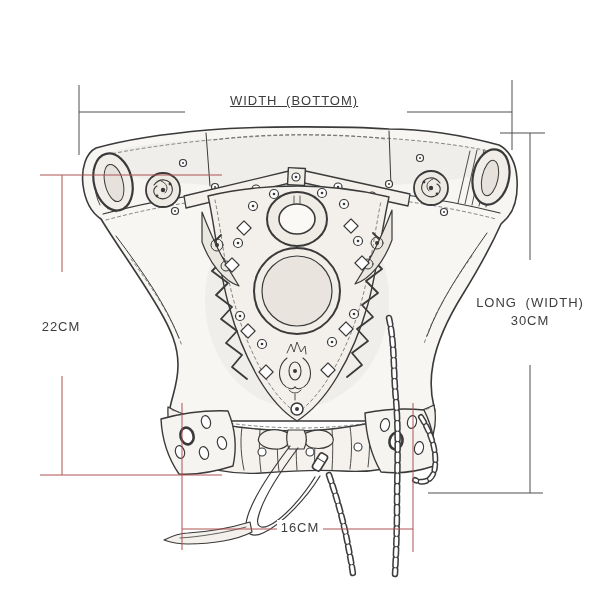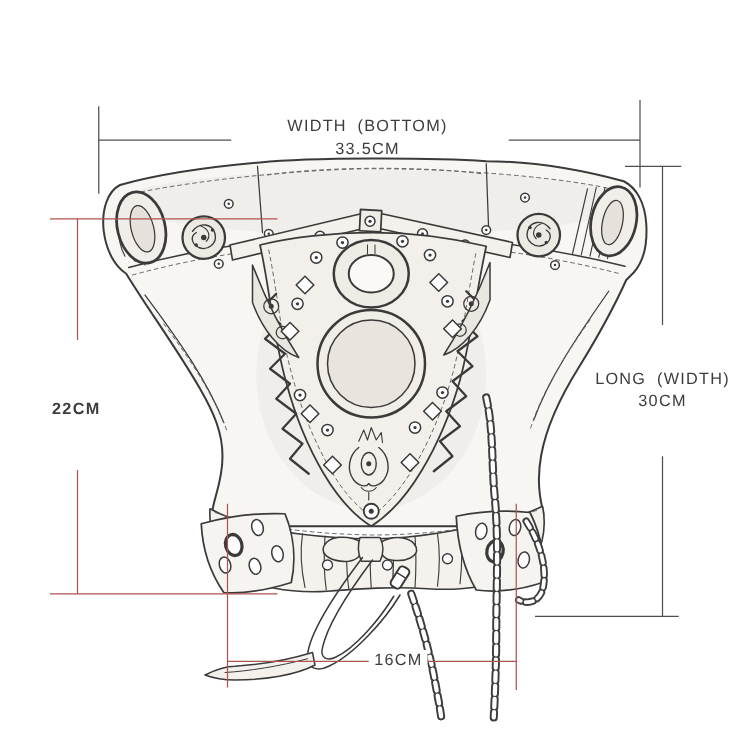--- a/index.html
+++ b/index.html
@@ -297,31 +297,30 @@
       <line x1="62" y1="376" x2="62" y2="475"></line>
     </g>
 
     <g stroke="#b05252" stroke-width="1">
       <line x1="182" y1="403" x2="182" y2="550"></line>
       <line x1="413" y1="403" x2="413" y2="552"></line>
       <line x1="182" y1="529" x2="413" y2="529"></line>
     </g>
   </svg>
 
-  <div class="dim-label" style="left:194px;top:92px;width:200px;">
+  <div class="dim-label" style="left:194px;top:92px;width:200px;text-decoration:underline;">
     <span>WIDTH (BOTTOM)</span>
-    <span class="val">33.5CM</span>
   </div>
 
   <div class="dim-label" style="left:450px;top:294px;width:160px;">
     <span>LONG (WIDTH)</span>
     <span class="val">30CM</span>
   </div>
 
-  <div class="dim-label" style="left:21px;top:318px;width:80px;font-weight:bold;">
+  <div class="dim-label" style="left:21px;top:318px;width:80px;">
     <span>22CM</span>
   </div>
 
-  <div class="dim-label mask" style="left:258px;top:519px;width:84px;text-align:right;">
+  <div class="dim-label mask" style="left:258px;top:519px;width:84px;">
     <span>16CM</span>
   </div>
 
 </div>
 
 </body></html>

